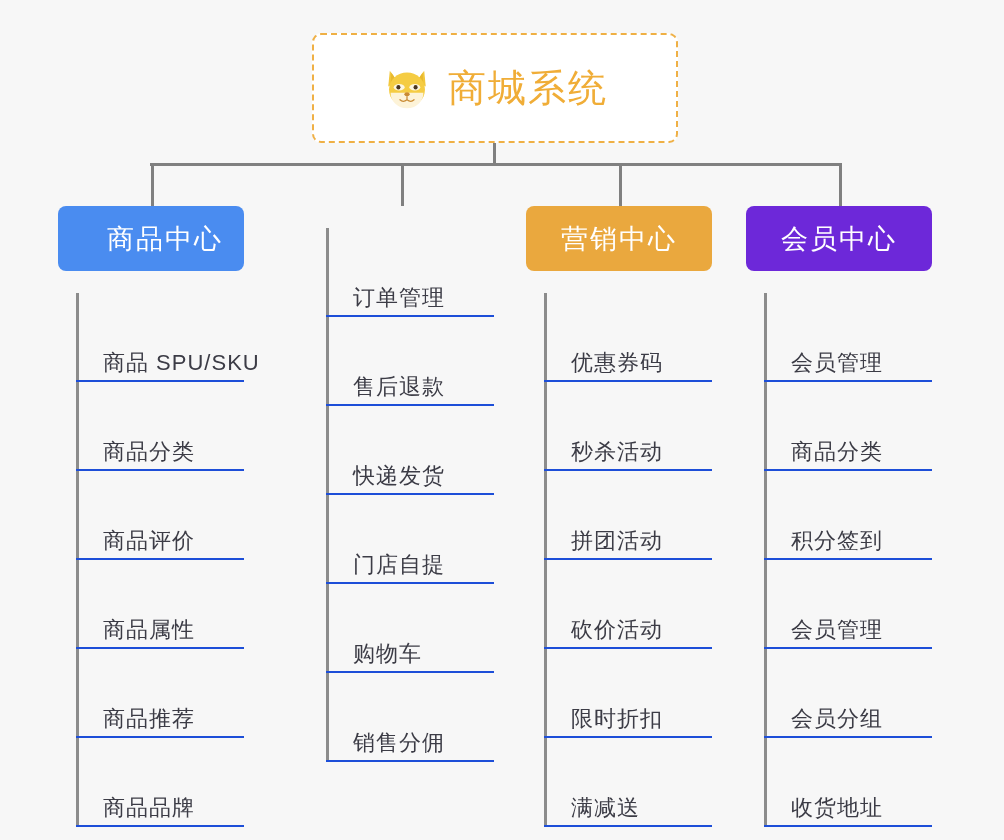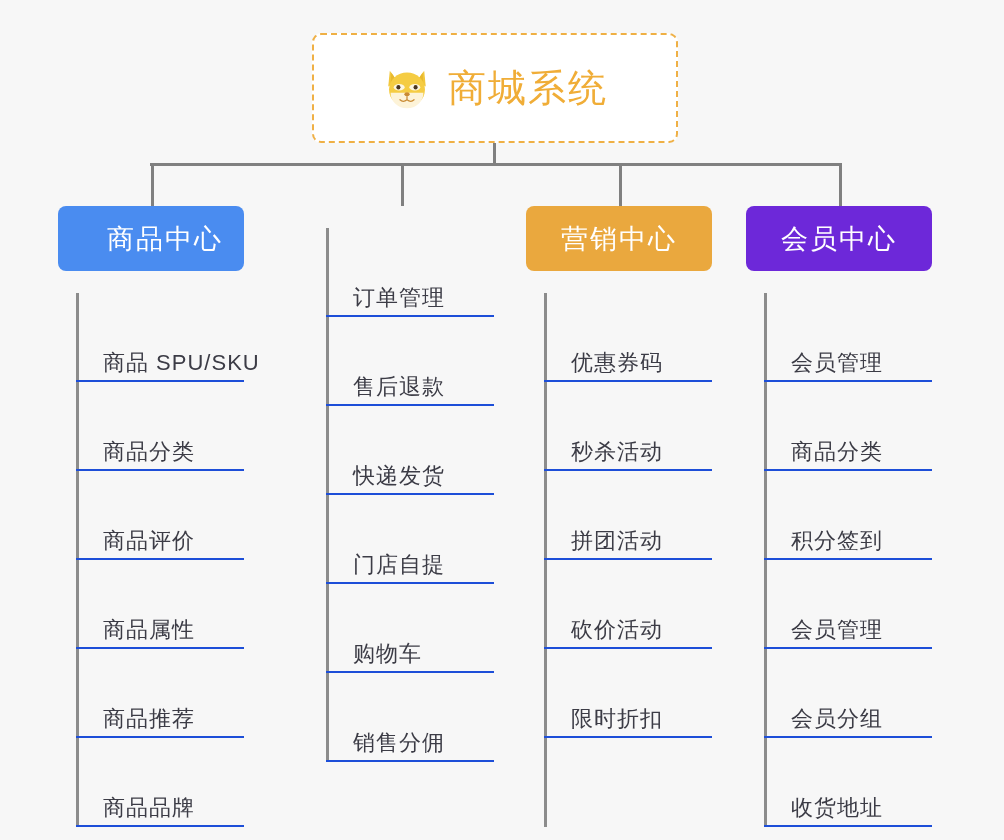--- a/index.html
+++ b/index.html
@@ -213,20 +213,23 @@
         </div>
         <div class="leaf-item">
           <span class="leaf-label">拼团活动</span>
         </div>
         <div class="leaf-item">
           <span class="leaf-label">砍价活动</span>
         </div>
         <div class="leaf-item">
           <span class="leaf-label">限时折扣</span>
         </div>
+        <div class="leaf-item">
+          <span class="leaf-label">满减送</span>
+        </div>
       </div>
     </div>
     <div class="conn conn-drop" style="left: 839px;"></div>
     <div class="column" style="left: 746px; width: 186px;">
       <div class="category-box" style="background: #6d28d9;">会员中心</div>
       <div class="leaf-list">
         <div class="spine" style="height: 534px;"></div>
         <div class="leaf-item">
           <span class="leaf-label">会员管理</span>
         </div>

